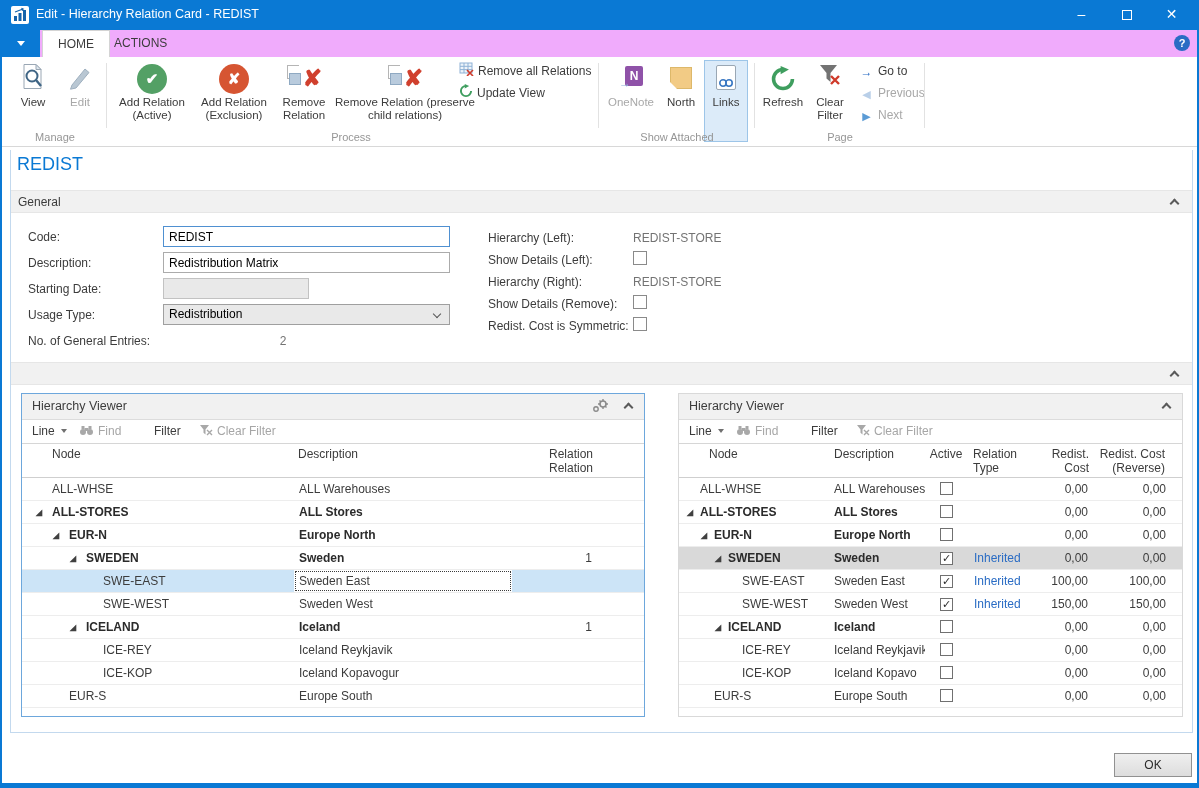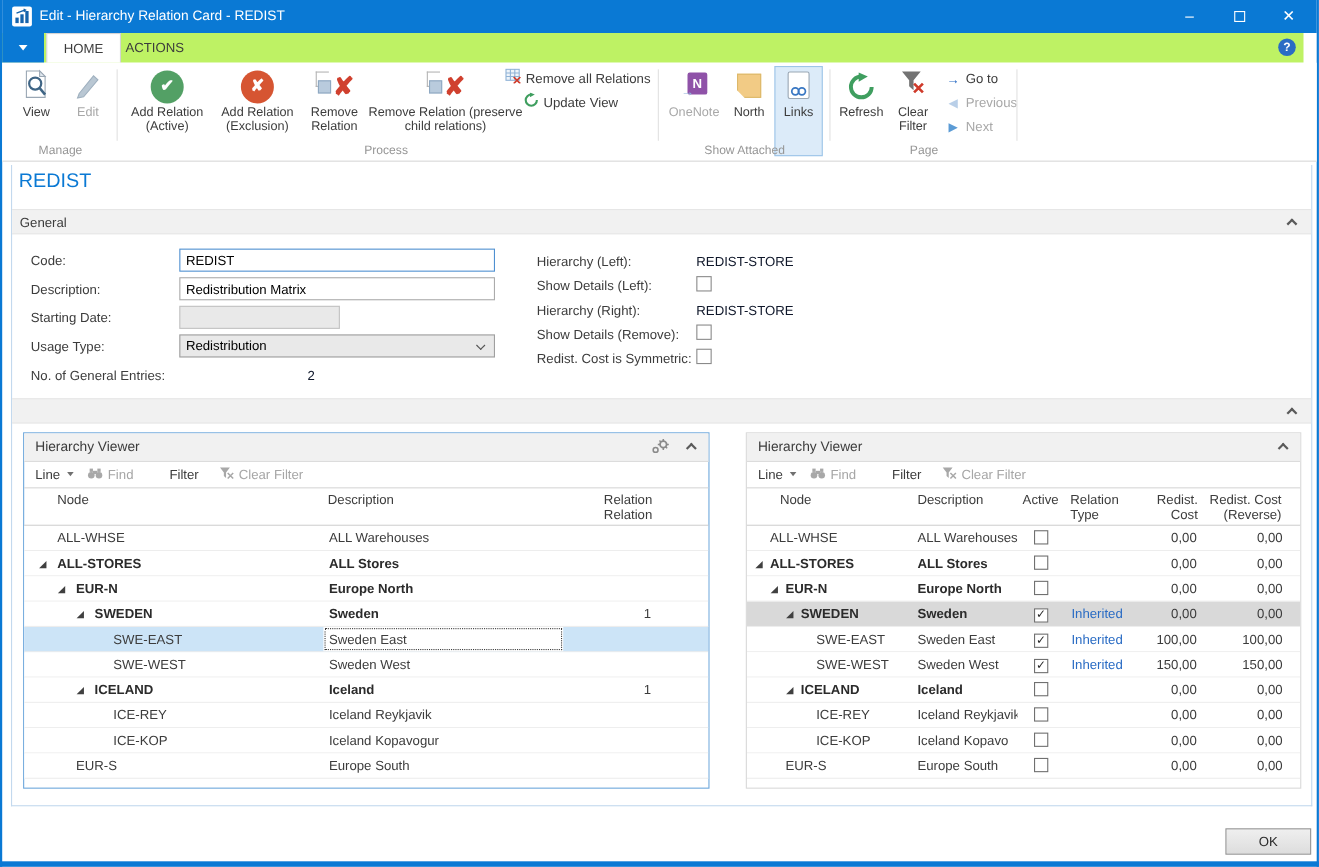--- a/index.html
+++ b/index.html
@@ -8,21 +8,21 @@
 
   
   .titlebar { position:absolute; left:0; right:0; top:0; height:30px; background:#0a79d4; }
   .app-icon { position:absolute; left:9px; top:6px; width:18px; height:18px; background:#fff; border-radius:2px; }
   .title-text { position:absolute; left:34px; top:7px; font-size:12.5px; color:#fff; white-space:nowrap; }
   .winbtn { position:absolute; top:0; width:45px; height:30px; color:#fff; text-align:center; line-height:29px; font-size:14px; cursor:default; }
   .winbtn.min { left:1057px; } .winbtn.max { left:1102px; } .winbtn.close { left:1147px; }
   .maxbox { display:inline-block; width:10px; height:10px; border:1px solid #fff; vertical-align:middle; }
 
   
-  .tabrow { position:absolute; top:30px; left:0; right:12px; height:27px; background:#bef264; }
+  .tabrow { position:absolute; top:30px; left:0; right:0; height:27px; background:#f0abfc; }
   .app-menu { position:absolute; left:0; top:0; width:38px; height:27px; background:#0a79d4; text-align:center; }
   .caret-down { display:inline-block; width:0; height:0; border-left:4px solid transparent; border-right:4px solid transparent; border-top:5px solid #fff; margin-top:11px; }
   .tab { position:absolute; top:0; height:27px; line-height:26px; font-size:12px; color:#3c3c3c; padding:0 15px; }
   .tab.home { left:40px; background:#fff; border:1px solid #d4d4d4; border-bottom:none; }
   .tab.actions { left:97px; }
   .help-btn { position:absolute; right:7px; top:5px; width:16px; height:16px; border-radius:50%; background:#2a6cc4; color:#fff; font-size:11px; font-weight:bold; text-align:center; line-height:16px; }
 
   
   .ribbon { position:absolute; top:57px; left:0; right:0; height:90px; background:#fff; border-bottom:1px solid #d8d8d8; }
   .rsep { position:absolute; top:6px; bottom:18px; width:1px; background:#e2e2e2; }
@@ -57,21 +57,21 @@
   .page-title { position:absolute; left:6px; top:4px; font-size:18px; color:#0a79d4; }
   .band { position:absolute; left:0; right:0; height:23px; background:#f1f1f1; border-top:1px solid #e6e6e6; border-bottom:1px solid #e6e6e6; }
   .band .band-label { position:absolute; left:7px; top:4px; font-size:12px; color:#3c3c3c; }
   .chev-up { position:absolute; right:14px; top:9px; width:7px; height:7px; border-top:2px solid #5a5a5a; border-right:2px solid #5a5a5a; transform:rotate(-45deg); }
   .flabel { position:absolute; font-size:12px; color:#3c3c3c; white-space:nowrap; }
   .finput { position:absolute; height:21px; border:1px solid #ababab; background:#fff; font-size:12px; padding:0 5px; color:#000; }
   .finput.focused { border-color:#4f90d1; }
   .finput.dis { background:#e9e9e9; border-color:#c2c2c2; }
   .fselect { position:absolute; height:21px; background:#e9e9e9; border:1px solid #9f9f9f; font-size:12px; color:#000; line-height:19px; padding-left:5px; }
   .fselect .selchev { position:absolute; right:9px; top:6px; width:6px; height:6px; border-right:1.6px solid #555; border-bottom:1.6px solid #555; transform:rotate(45deg); }
-  .vlink { position:absolute; font-size:12px; color:#0f172a; white-space:nowrap; }
+  .vlink { position:absolute; font-size:12px; color:#737373; white-space:nowrap; }
   .cb { position:absolute; width:14px; height:14px; border:1px solid #8a8a8a; background:#fff; }
 
   
   .viewer { position:absolute; top:243px; height:324px; background:#fff; }
   .viewer-left { left:10px; width:624px; border:1px solid #6da7dc; }
   .viewer-right { left:667px; width:505px; border:1px solid #d9d9d9; }
   .vheader { position:absolute; left:0; right:0; top:0; height:26px; background:#f1f1f1; border-bottom:1px solid #dcdcdc; }
   .vtitle { position:absolute; left:10px; top:5px; font-size:12.5px; color:#3c3c3c; }
   .vheader .chev-up { right:12px; top:10px; }
   .vgear { position:absolute; right:34px; top:5px; }
@@ -171,21 +171,21 @@
         <svg width="15" height="14" viewBox="0 0 15 14">
             <rect x="1" y="1" width="12" height="10" fill="#eef4fa" stroke="#8fb2d6"></rect>
             <line x1="1" y1="4.3" x2="13" y2="4.3" stroke="#8fb2d6"></line>
             <line x1="1" y1="7.6" x2="13" y2="7.6" stroke="#8fb2d6"></line>
             <line x1="5" y1="1" x2="5" y2="11" stroke="#8fb2d6"></line>
             <line x1="9" y1="1" x2="9" y2="11" stroke="#8fb2d6"></line>
             <path d="M8 8 l6 6 M14 8 l-6 6" stroke="#cf3a2a" stroke-width="1.6"></path>
           </svg>
       </span><span>Remove all Relations</span>
     </div>
-    <div class="rbtn-sm" style="left:472px;top:27px;">
+    <div class="rbtn-sm" style="left:455px;top:27px;">
       <span class="sic">
         <svg width="14" height="14" viewBox="0 0 22 22">
             <path d="M11 3 a8 8 0 1 0 8 8" fill="none" stroke="#3f9e5f" stroke-width="3"></path>
             <path d="M9 0 l7 3 -7 4 z" fill="#3f9e5f"></path>
           </svg>
       </span><span>Update View</span>
     </div>
     <div class="rgroup-label" style="left:106px;width:486px;">Process</div>
     <div class="rsep" style="left:596px;"></div>
 

